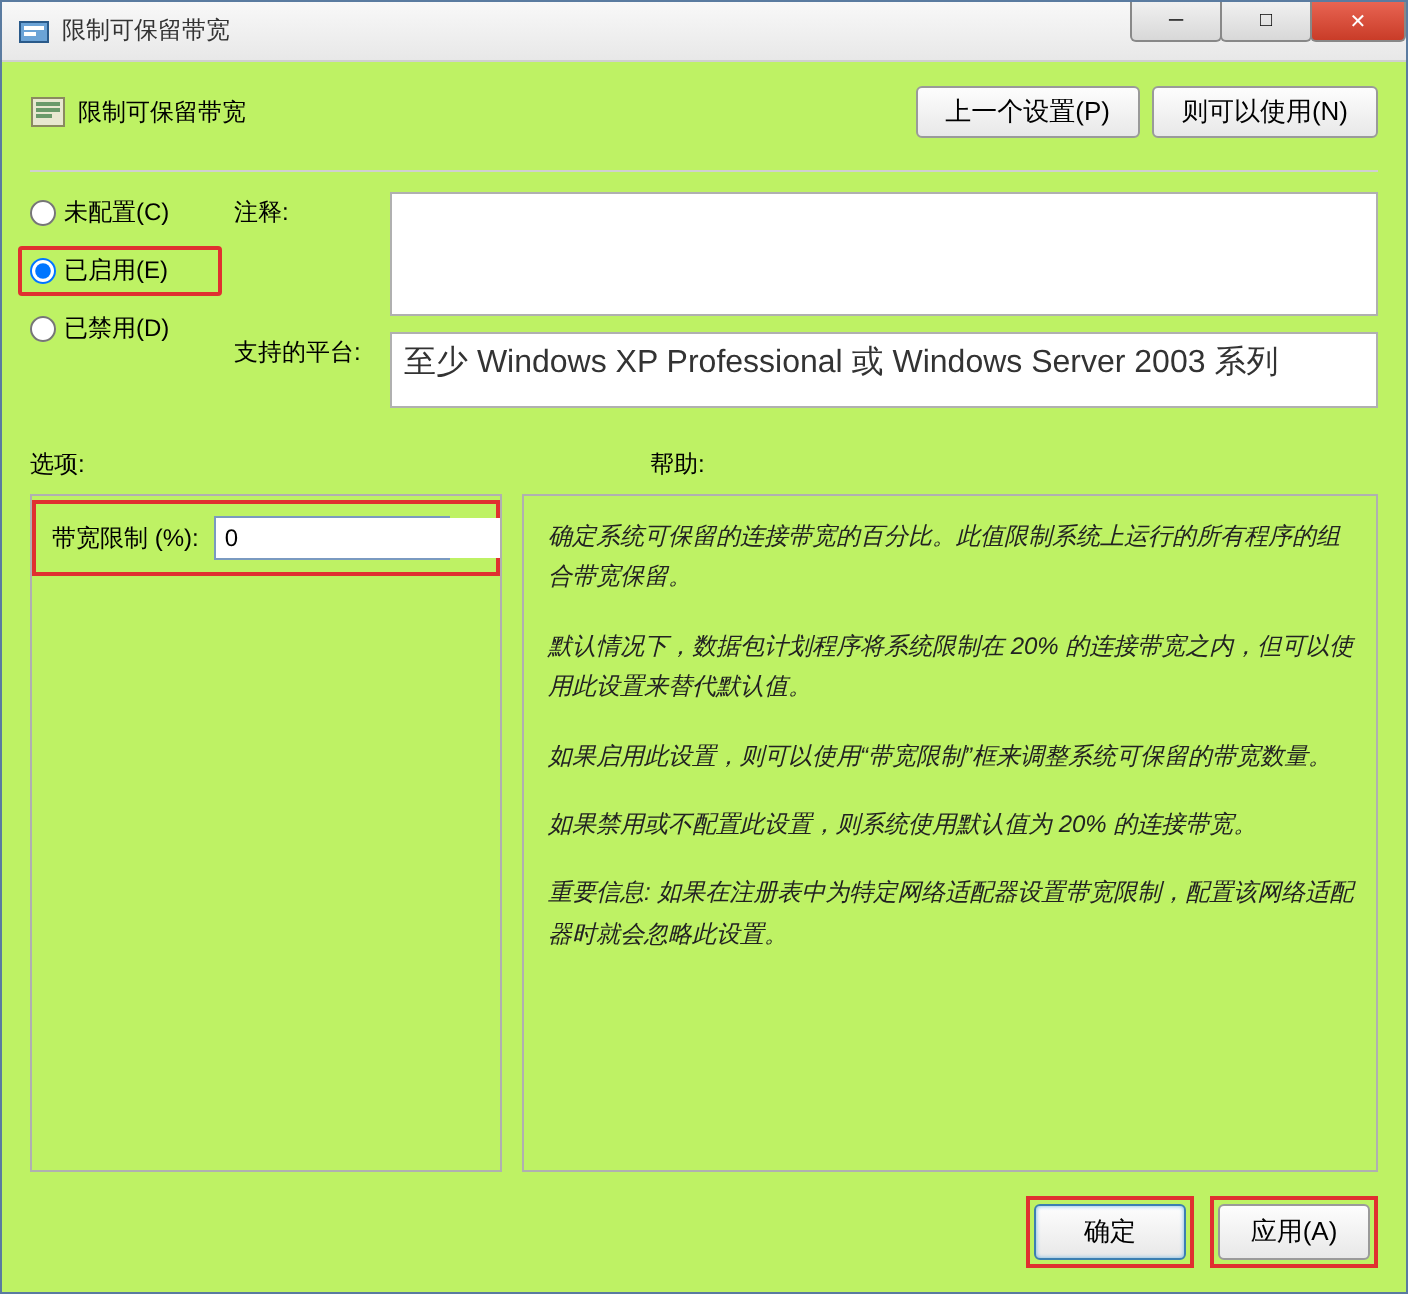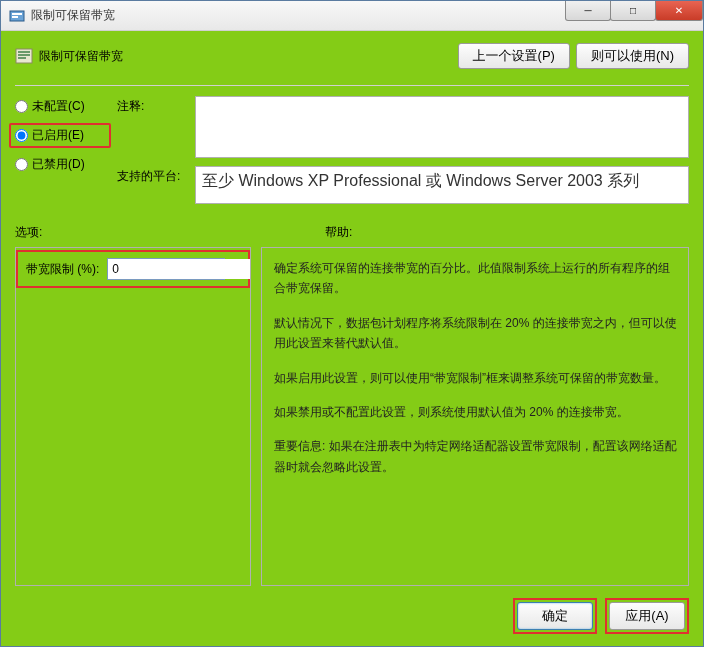--- a/index.html
+++ b/index.html
@@ -8,21 +8,21 @@
       font-size: 12px;
       background: #fff;
       width: 708px;
       height: 651px;
       overflow: hidden;
     }
     .window {
       width: 704px;
       height: 647px;
       border: 1px solid #5a7ba0;
-      background: #84cc16;
+      background: #bef264;
       position: relative;
     }
     .titlebar {
       height: 30px;
       background: linear-gradient(to bottom, #f8f8f8, #e8e8e8);
       border-bottom: 1px solid #d0d0d0;
       display: flex;
       align-items: center;
       padding-left: 8px;
       position: relative;
@@ -219,21 +219,21 @@
     .help-panel {
       flex: 1;
       border: 1px solid #b0b0b0;
       padding: 10px 8px 10px 12px;
       position: relative;
       overflow-y: scroll;
       font-size: 12px;
       line-height: 1.7;
       color: #222;
     }
-    .help-panel p { margin-bottom: 14px; }
+    .help-panel p { margin-bottom: 14px; font-style: italic; }
     .footer {
       display: flex;
       justify-content: flex-end;
       gap: 8px;
       padding-top: 12px;
     }
     .footer .btn { min-width: 76px; padding: 4px 14px; }
     .btn-highlight {
       border: 2px solid #e03030;
       padding: 2px;

